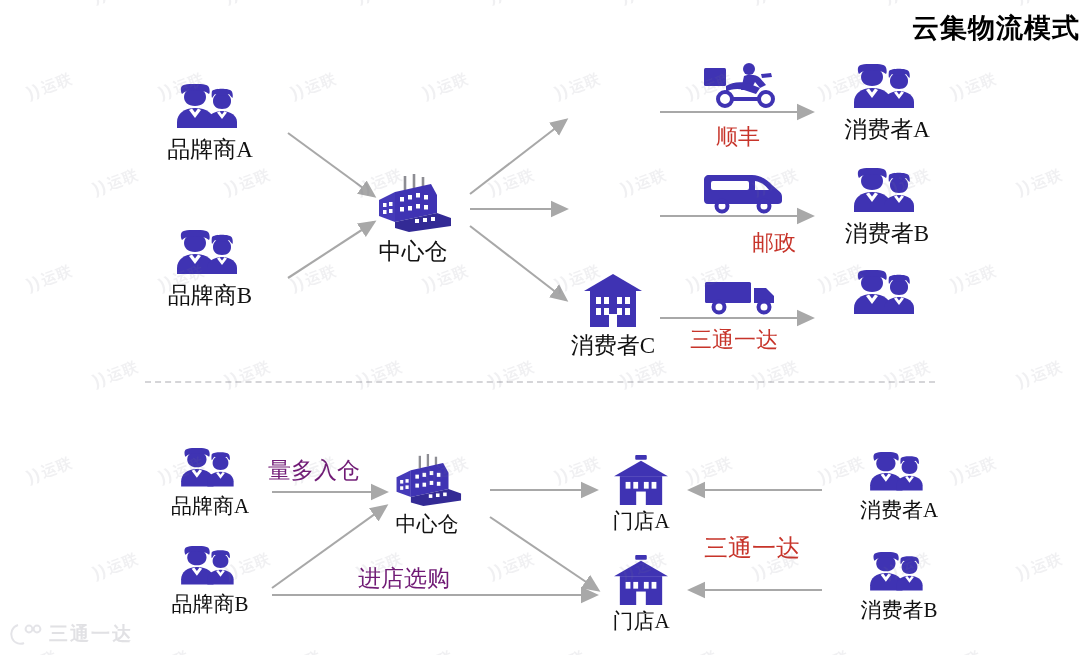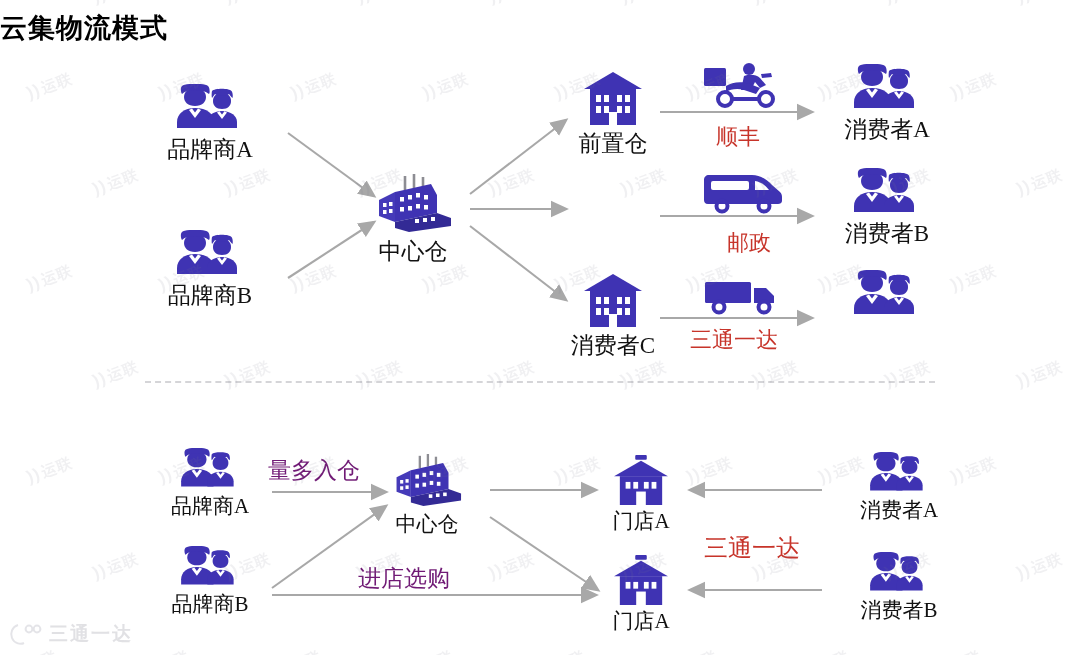--- a/index.html
+++ b/index.html
@@ -35,21 +35,21 @@
 
   
   .title {
     position: absolute;
     font-family: "Liberation Serif", "DejaVu Serif", serif;
     font-weight: 700;
     color: #000000;
     white-space: nowrap;
     z-index: 3;
   }
-  #title-top   { left: 0; right: 0; text-align: left; top: 10px; font-size: 27px; letter-spacing: 1px; }
+  #title-top   { left: 0; right: 0; text-align: right; top: 10px; font-size: 27px; letter-spacing: 1px; }
   #title-bottom{ left: 0; right: 0; text-align: center; top: 397px; font-size: 24px; letter-spacing: 1px; }
 
   
   #divider {
     position: absolute;
     left: 145px; top: 381px; width: 790px; height: 0;
     border-top: 2px dashed #d5d5d8;
     z-index: 2;
   }
 
@@ -203,60 +203,40 @@
           <rect x="59" y="33" width="4" height="4.5"></rect>
           <rect x="50" y="47" width="4" height="4"></rect>
           <rect x="58" y="46" width="4" height="4"></rect>
           <rect x="66" y="45" width="4" height="4"></rect>
         </g>
       </g>
     </svg>
     <span class="cap cap-26">中心仓</span>
   </div>
 
-  <div class="node" style="left:538px; top:70px;">
+
+
+  <div class="node" style="left:538px; top:272px;">
     <svg class="glyph" width="62" height="56" viewBox="0 0 62 56">
       <g fill="#3f33b3">
         <path d="M31 2 L60 19 L2 19 Z"></path>
         <rect x="8" y="19" width="46" height="36"></rect>
       </g>
       <g fill="#ffffff">
         <rect x="14" y="25" width="5" height="7"></rect>
         <rect x="22" y="25" width="5" height="7"></rect>
         <rect x="35" y="25" width="5" height="7"></rect>
         <rect x="43" y="25" width="5" height="7"></rect>
         <rect x="14" y="36" width="5" height="7"></rect>
         <rect x="22" y="36" width="5" height="7"></rect>
         <rect x="35" y="36" width="5" height="7"></rect>
         <rect x="43" y="36" width="5" height="7"></rect>
         <rect x="27" y="42" width="8" height="13"></rect>
       </g>
     </svg>
-    <span class="cap cap-26">前置仓</span>
-  </div>
-
-
-  <div class="node" style="left:538px; top:272px;">
-    <svg class="glyph" width="62" height="56" viewBox="0 0 62 56">
-      <g fill="#3f33b3">
-        <path d="M31 2 L60 19 L2 19 Z"></path>
-        <rect x="8" y="19" width="46" height="36"></rect>
-      </g>
-      <g fill="#ffffff">
-        <rect x="14" y="25" width="5" height="7"></rect>
-        <rect x="22" y="25" width="5" height="7"></rect>
-        <rect x="35" y="25" width="5" height="7"></rect>
-        <rect x="43" y="25" width="5" height="7"></rect>
-        <rect x="14" y="36" width="5" height="7"></rect>
-        <rect x="22" y="36" width="5" height="7"></rect>
-        <rect x="35" y="36" width="5" height="7"></rect>
-        <rect x="43" y="36" width="5" height="7"></rect>
-        <rect x="27" y="42" width="8" height="13"></rect>
-      </g>
-    </svg>
     <span class="cap cap-26">消费者C</span>
   </div>
 
   <div class="tnode" style="left:700px; top:62px;">
     <svg width="84" height="48" viewBox="0 0 84 48">
       <g fill="#3f33b3">
         <rect x="4" y="6" width="22" height="18" rx="1.5"></rect>
         <circle cx="49" cy="7" r="6"></circle>
         <path d="M44 14 c5 -2 12 -2 16 2 l6 7 l-6 3 l-5 -6 l-4 8 l-10 0 z"></path>
         <path d="M26 24 c6 -4 16 -5 24 -2 l10 4 l-4 6 l-12 -4 c-6 -2 -14 -1 -18 2 z"></path>
@@ -279,21 +259,21 @@
       <g fill="#ffffff">
         <rect x="11" y="9" width="38" height="9" rx="2"></rect>
         <path d="M55 9 c6 1 10 4 14 9 l-14 0 z"></path>
       </g>
       <g fill="none" stroke="#3f33b3" stroke-width="4">
         <circle cx="22" cy="34" r="5.5"></circle>
         <circle cx="64" cy="34" r="5.5"></circle>
       </g>
     </svg>
   </div>
-  <div class="edge-label lbl-red" style="left:727px; top:228px;">邮政</div>
+  <div class="edge-label lbl-red" style="left:752px; top:228px;">邮政</div>
 
   <div class="tnode" style="left:702px; top:276px;">
     <svg width="84" height="42" viewBox="0 0 84 42">
       <g fill="#3f33b3">
         <rect x="3" y="6" width="46" height="21" rx="1.5"></rect>
         <path d="M52 12 l12 0 l8 8 l0 7 l-20 0 z"></path>
       </g>
       <g fill="none" stroke="#3f33b3" stroke-width="4">
         <circle cx="17" cy="31" r="5.5"></circle>
         <circle cx="62" cy="31" r="5.5"></circle>

